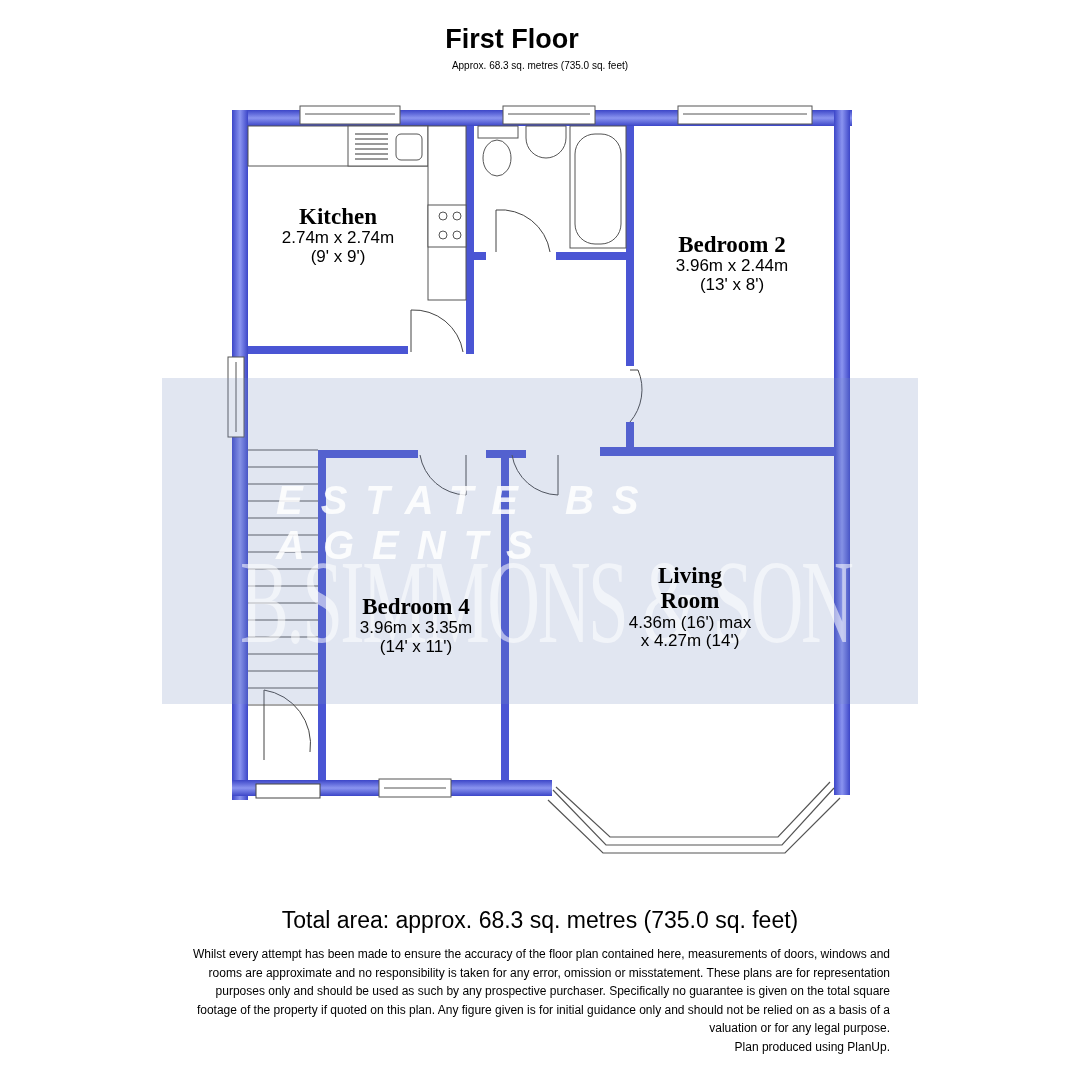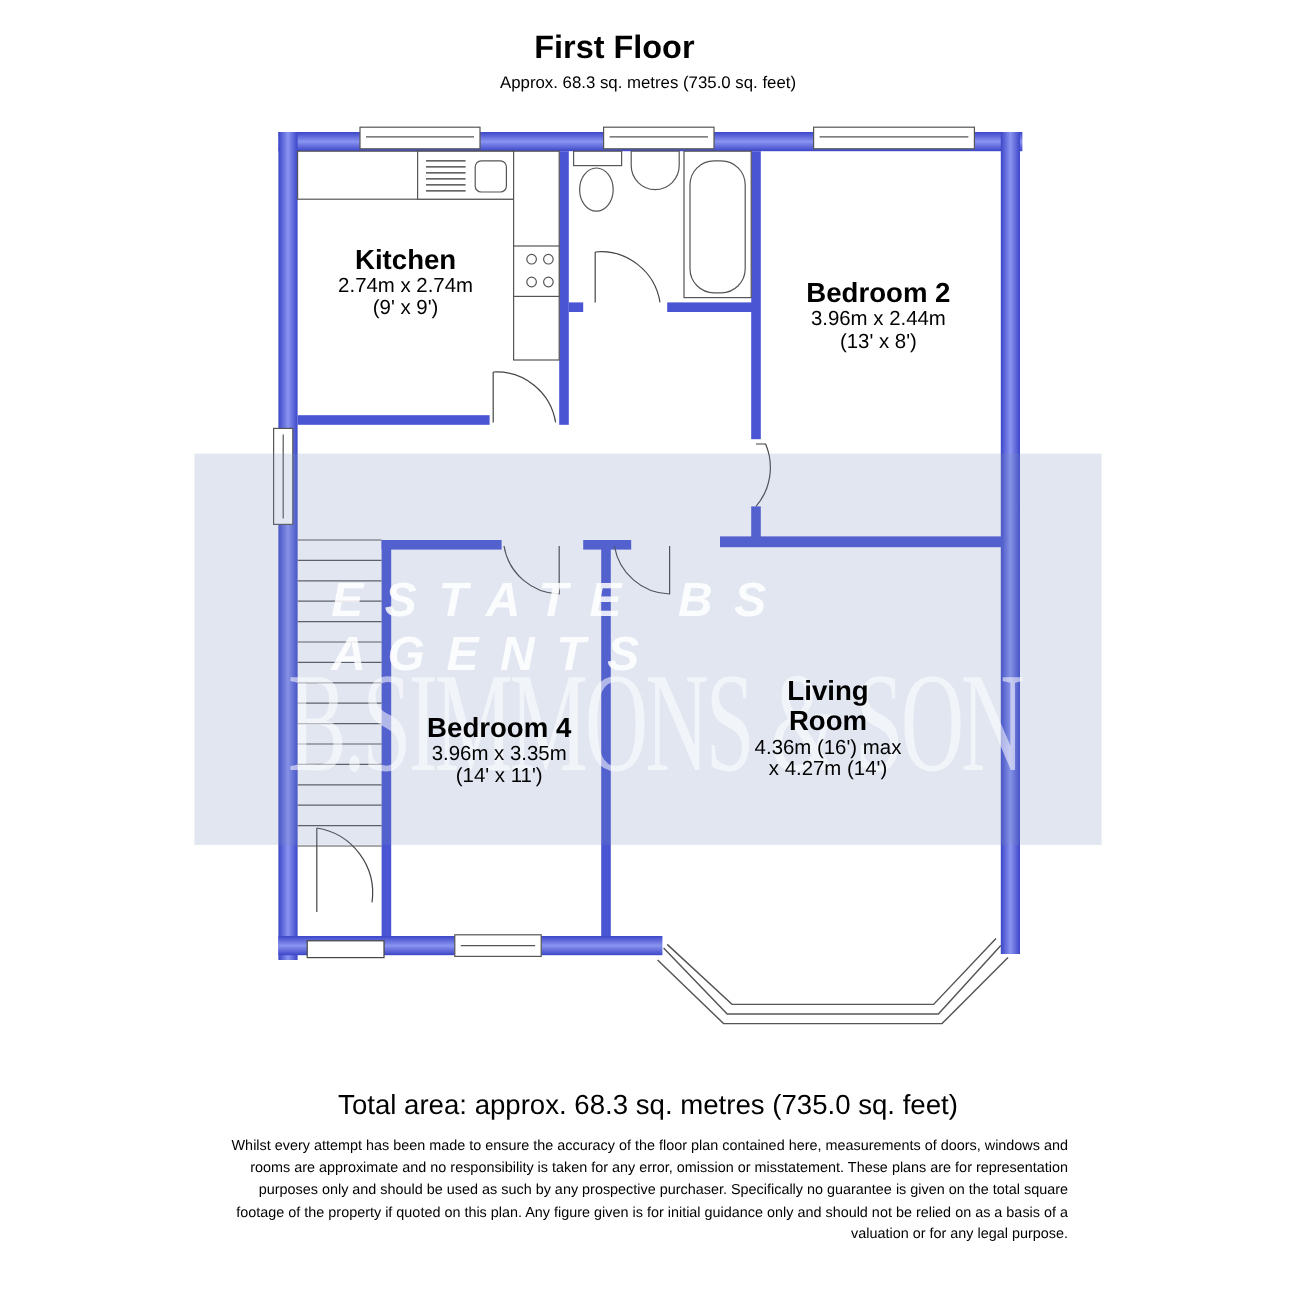--- a/index.html
+++ b/index.html
@@ -1,21 +1,21 @@
 <!DOCTYPE html>
 <html><head>
 <meta charset="utf-8">
 <style>
   html, body { margin:0; padding:0; background:#ffffff; }
   body { width:1080px; height:1080px; position:relative; overflow:hidden; font-family:"Liberation Sans", sans-serif; color:#000; }
   .title { position:absolute; top:24px; left:0; width:1024px; text-align:center; font-weight:bold; font-size:27px; }
-  .subtitle { position:absolute; top:60px; left:0; width:1080px; text-align:center; font-size:14px; }
+  .subtitle { position:absolute; top:60px; left:0; width:1080px; text-align:center; font-size:10px; }
   svg.plan { position:absolute; left:0; top:0; }
   .room-label { position:absolute; text-align:center; line-height:1.1; }
-  .room-label .name { font-weight:bold; font-size:23px; display:block; }
+  .room-label .name { font-weight:bold; font-size:23px; display:block;font-family:Liberation Serif, serif; }
   .room-label .dim { font-size:17px; display:block; }
   .total { position:absolute; top:907px; left:0; width:1080px; text-align:center; font-size:23px; }
   .disclaimer { position:absolute; top:945px; left:190px; width:700px; text-align:right; font-size:12px; line-height:18.5px; }
   .produced { display:block; }
   .wm-band { position:absolute; left:162px; top:378px; width:756px; height:326px; background:rgba(120,140,190,0.22); }
   .wm-estate { position:absolute; left:240px; top:478px; width:600px; height:46px; font-size:40px; letter-spacing:18px; color:rgba(255,255,255,0.85); font-weight:bold; font-style:italic;margin-left:36px; }
   .wm-name { position:absolute; left:240px; top:535px; width:600px; font-family:"Liberation Serif", serif; font-size:118px; color:rgba(255,255,255,0.55); letter-spacing:-4px; transform:scaleX(0.62); transform-origin:left top; white-space:nowrap; }
 </style>
 </head>
 <body>
@@ -160,13 +160,14 @@
 <div class="room-label" style="left:600px; top:563px; width:180px;">
   <span class="name">Living</span>
   <span class="name">Room</span>
   <span class="dim">4.36m (16') max</span>
   <span class="dim">x 4.27m (14')</span>
 </div>
 
 <div class="total">Total area: approx. 68.3 sq. metres (735.0 sq. feet)</div>
 <div class="disclaimer">
   <span>Whilst every attempt has been made to ensure the accuracy of the floor plan contained here, measurements of doors, windows and rooms are approximate and no responsibility is taken for any error, omission or misstatement. These plans are for representation purposes only and should be used as such by any prospective purchaser. Specifically no guarantee is given on the total square footage of the property if quoted on this plan. Any figure given is for initial guidance only and should not be relied on as a basis of a valuation or for any legal purpose.</span>
+  <span class="produced">Plan produced using PlanUp.</span>
 </div>
 
 </body></html>

